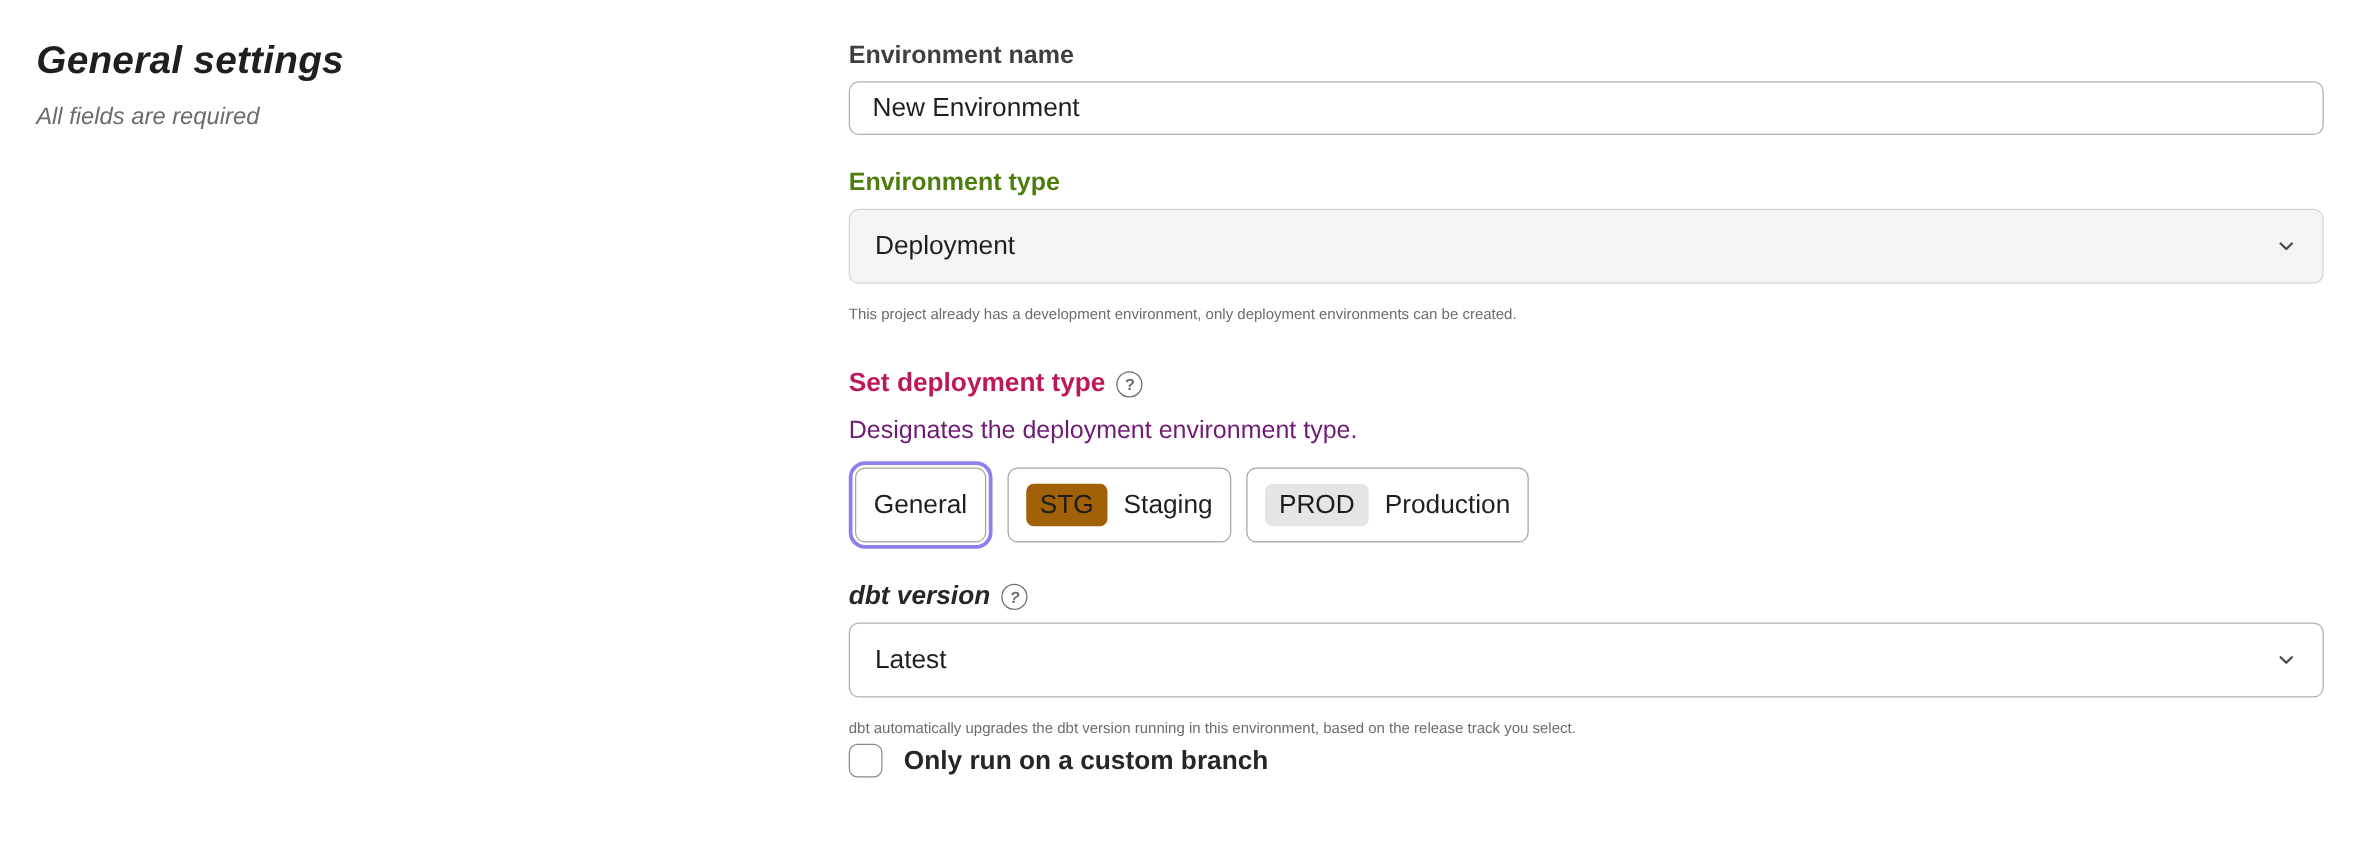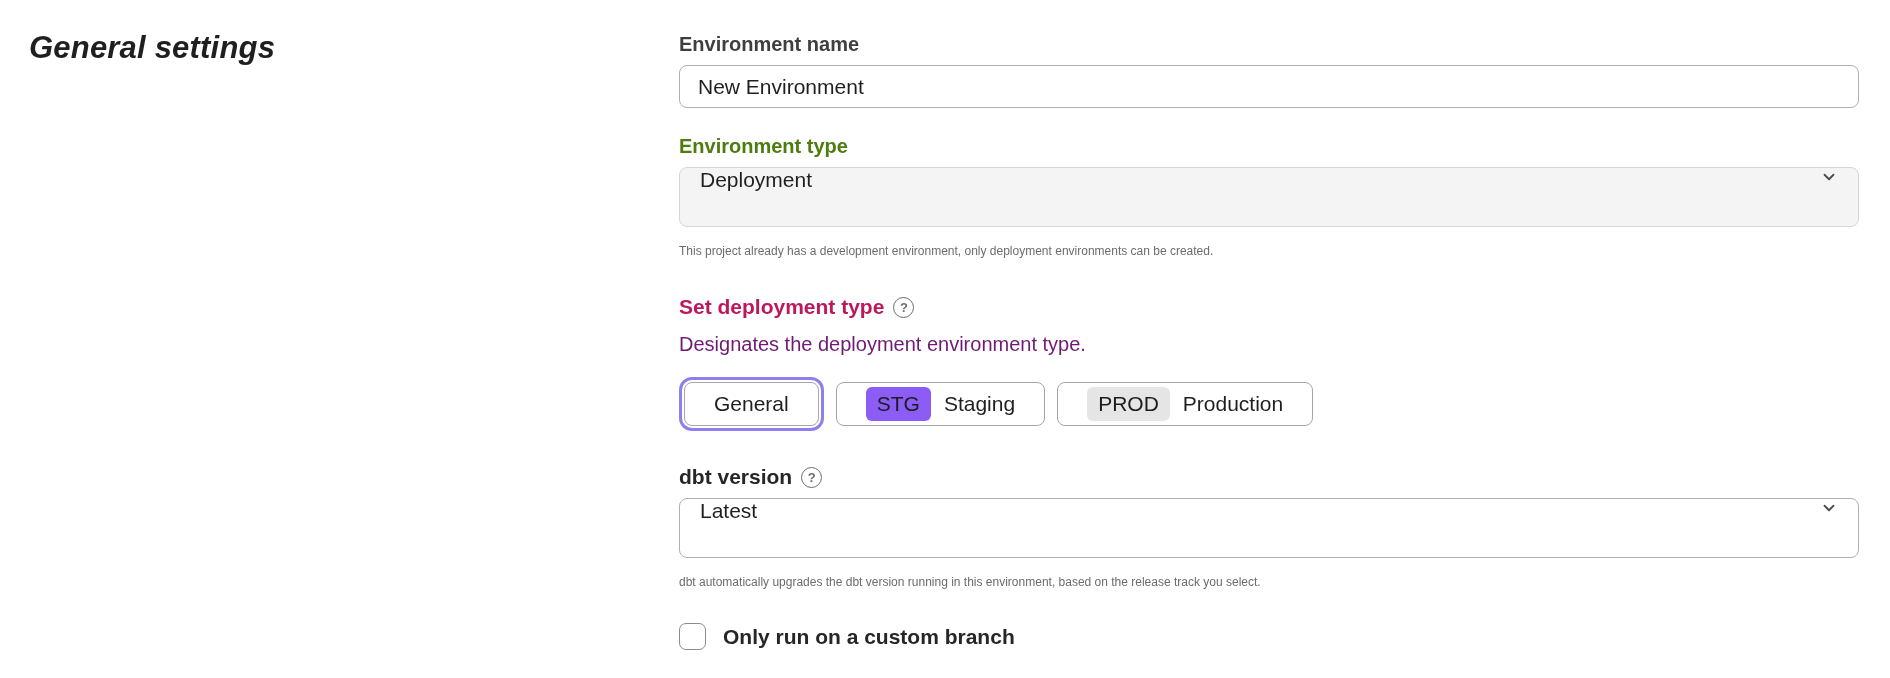--- a/index.html
+++ b/index.html
@@ -25,67 +25,68 @@
   .text-input {
     margin-top: 9px; width: 100%; height: 43px;
     border: 1px solid #b5aeae; border-radius: 8px;
     padding: 0 18px; font-size: 21px; color: #1f1f1f;
     font-family: inherit; background: #ffffff; outline: none; display: block;
   }
 
   .select {
     margin-top: 9px; width: 100%; height: 60px;
     border: 1px solid #b5aeae; border-radius: 8px;
-    background: #ffffff; display: flex; 
+    background: #ffffff; display: flex; align-items: center;
     justify-content: space-between; padding: 0 20px;
     font-size: 21px; color: #1f1f1f; cursor: pointer;
   }
   .select.disabled { background: #f5f4f4; border-color: #d8d4d4; cursor: default; }
   .chevron { width: 18px; height: 18px; display: inline-flex; }
 
   .helper { margin-top: 12px; font-size: 12px; color: #6f6b6b; line-height: 25px; }
 
   .section-heading { margin-top: 31px; }
   .section-heading .field-label { font-size: 21px; color: #be185d; }
   .help-icon {
     width: 21px; height: 21px; border: 1.6px solid #6d6d6d; border-radius: 50%;
     display: inline-flex; align-items: center; justify-content: center;
     font-size: 13px; font-weight: 700; color: #6d6d6d; cursor: pointer; flex: 0 0 auto;
   }
   .section-desc { margin-top: 14px; font-size: 20px; color: #701a75; }
 
   .type-buttons { margin-top: 17px; display: flex; align-items: center; gap: 12px; height: 62px; }
   .type-btn {
     background: #ffffff; border: 1px solid #aaa4a4; border-radius: 8px;
-    height: 44px; padding: 0 29px; display: inline-flex; align-items: center; gap: 13px;
+    height: 60px; padding: 0 14px; display: inline-flex; align-items: center; gap: 13px;
     font-size: 21px; color: #1f1f1f; font-family: inherit; cursor: pointer;
   }
   .type-btn.selected {
     outline: 3px solid #8b80ec; outline-offset: 2px; margin: 0 5px;
   }
   .type-badge {
     display: inline-block; padding: 5px 11px; border-radius: 6px;
     font-size: 21px; color: #1c1c1c;
   }
 
-  .checkbox-row { margin-top: 28px; display: flex; align-items: center; gap: 17px; }
+  .checkbox-row { display: flex; align-items: center; gap: 17px; }
   .checkbox {
     width: 27px; height: 27px; border: 1.5px solid #8f8a8a; border-radius: 7px;
     background: #ffffff; cursor: pointer; flex: 0 0 auto;
   }
   .checkbox-label { font-size: 21px; font-weight: 600; color: #262626; cursor: pointer; }
 
   .mt-26 { margin-top: 26px; }
-  .mt-30 { margin-top: 30px; }
+  .mt-30 { margin-top: 30px; font-style: italic; }
 </style>
 </head>
 <body>
 
 <div class="intro">
   <h1>General settings</h1>
+  <p>All fields are required</p>
 </div>
 
 <div class="form-col">
 
   <div class="field-label">Environment name</div>
   <input class="text-input" type="text" value="New Environment" style="">
 
   <div class="field-label disabled mt-26">Environment type</div>
   <div class="select disabled">
     <span>Deployment</span>
@@ -102,21 +103,21 @@
     <span class="help-icon">?</span>
   </div>
   <div class="section-desc">Designates the deployment environment type.</div>
 
   <div class="type-buttons">
     <button class="type-btn selected">
 
       <span>General</span>
     </button>
     <button class="type-btn">
-      <span class="type-badge" id="badge-stg" style="background: #8b5cf6;">STG</span>
+      <span class="type-badge" id="badge-stg" style="background: #a16207;">STG</span>
       <span>Staging</span>
     </button>
     <button class="type-btn">
       <span class="type-badge" id="badge-prod" style="background: #e5e5e5;">PROD</span>
       <span>Production</span>
     </button>
   </div>
 
   <div class="label-row mt-30">
     <span class="field-label" style="font-size:21px;color:#262626;">dbt version</span>

